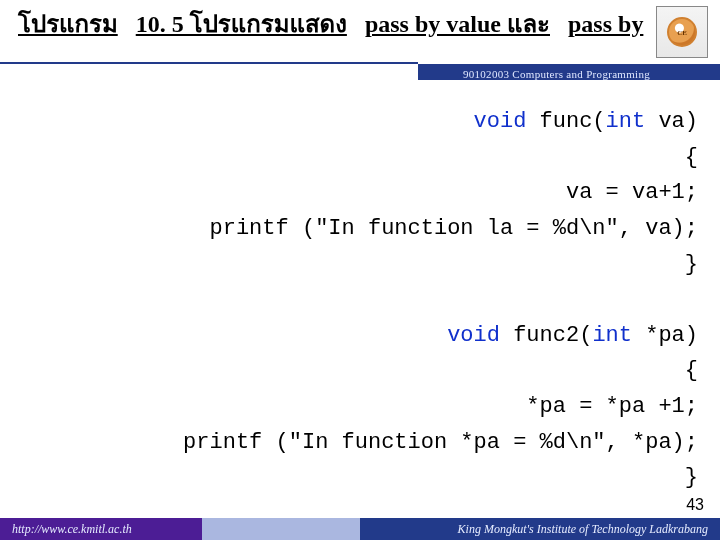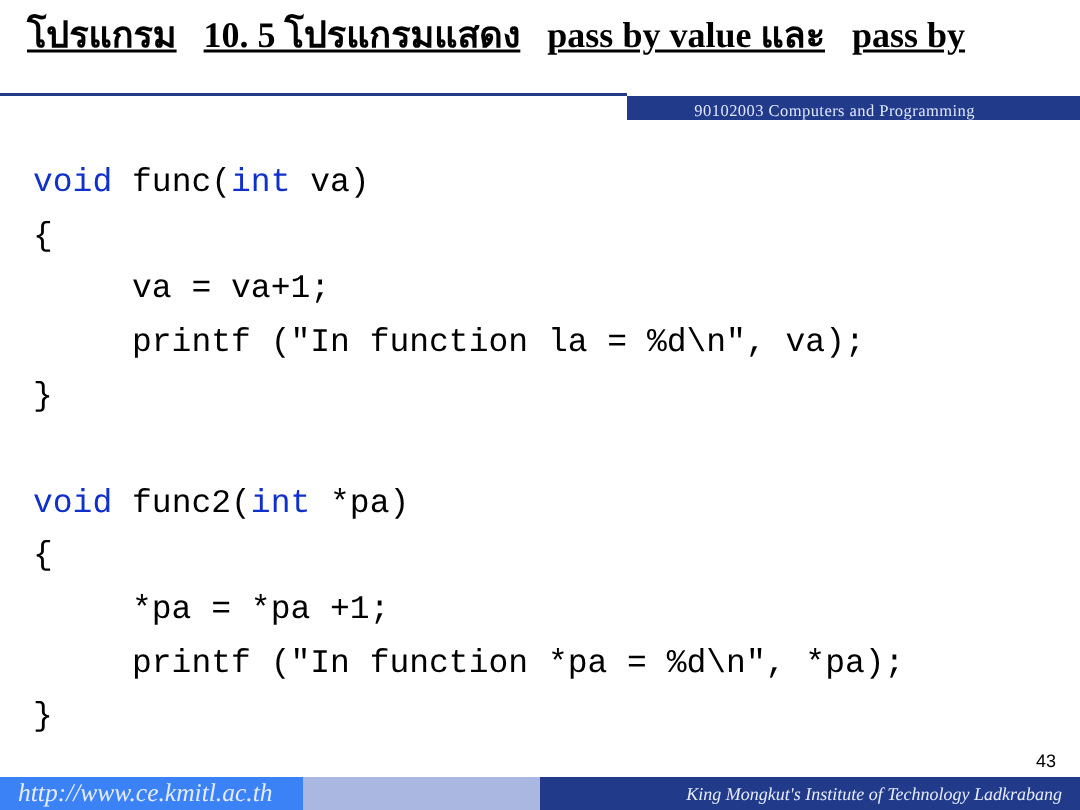--- a/index.html
+++ b/index.html
@@ -63,42 +63,43 @@
   }
   .rule-thin { position:absolute; left:0; top:0; height:2px; width:58%; background:#223a8a; }
   .rule-thick{ position:absolute; right:0; top:2px; height:16px; width:42%; background:#223a8a;text-align:center; }
   .course-label{
     position:absolute; right:70px; top:2px; height:16px; line-height:16px;
     color:#dfe7ff; font-size:11px; font-family:"Times New Roman",serif;
     letter-spacing:0.3px;
   }
   .content {
     padding: 16px 22px 0 22px;
+    text-align: right;
   }
   .code {
     font-family: "Courier New", monospace;
     font-size: 22px;
     color: #000;
     line-height: 1.62;
     white-space: pre;
   }
   .blue { color: #1030cc; }
   .footer-band {
     position: absolute;
     left: 0;
     bottom: 0;
     width: 100%;
     height: 22px;
     display: flex;
   }
   .footer-left {
     width: 28%;
-    background: #3b82f6;
+    background: #4c1d95;
     color: #e6ecff;
-    font-size: 17px;
+    font-size: 12px;
     font-style: italic;
     font-family: "Times New Roman", serif;
     line-height: 22px;
     padding-left: 12px;
   }
   .footer-mid {
     width: 22%;
     background: #aab7e0;
   }
   .footer-right {
@@ -109,33 +110,36 @@
     font-style: italic;
     font-family: Liberation Serif, serif;
     line-height: 22px;
     text-align: right;
     padding-right: 12px;
   }
   .page-num {
     position: absolute;
     right: 16px;
     bottom: 26px;
-    font-size: 12px;
+    font-size: 16px;
     color: #000;
     font-family: Arial, sans-serif;
   }
 </style>
 </head>
 <body>
 
 <div class="slide">
 
   <div class="header">
     <div class="title">
       <span>โปรแกรม</span><span class="title-gap"></span><span>10. 5 โปรแกรมแสดง</span><span class="title-gap"></span><span>pass by value และ</span><span class="title-gap"></span><span>pass by</span><br>
+    </div>
+    <div class="logo-box">
+      <div class="logo-inner">CE</div>
     </div>
     <div class="header-rule">
       <div class="rule-thin"></div>
       <div class="rule-thick">
         <span class="course-label">90102003 Computers and Programming</span>
       </div>
     </div>
   </div>
 
   <div class="content">

